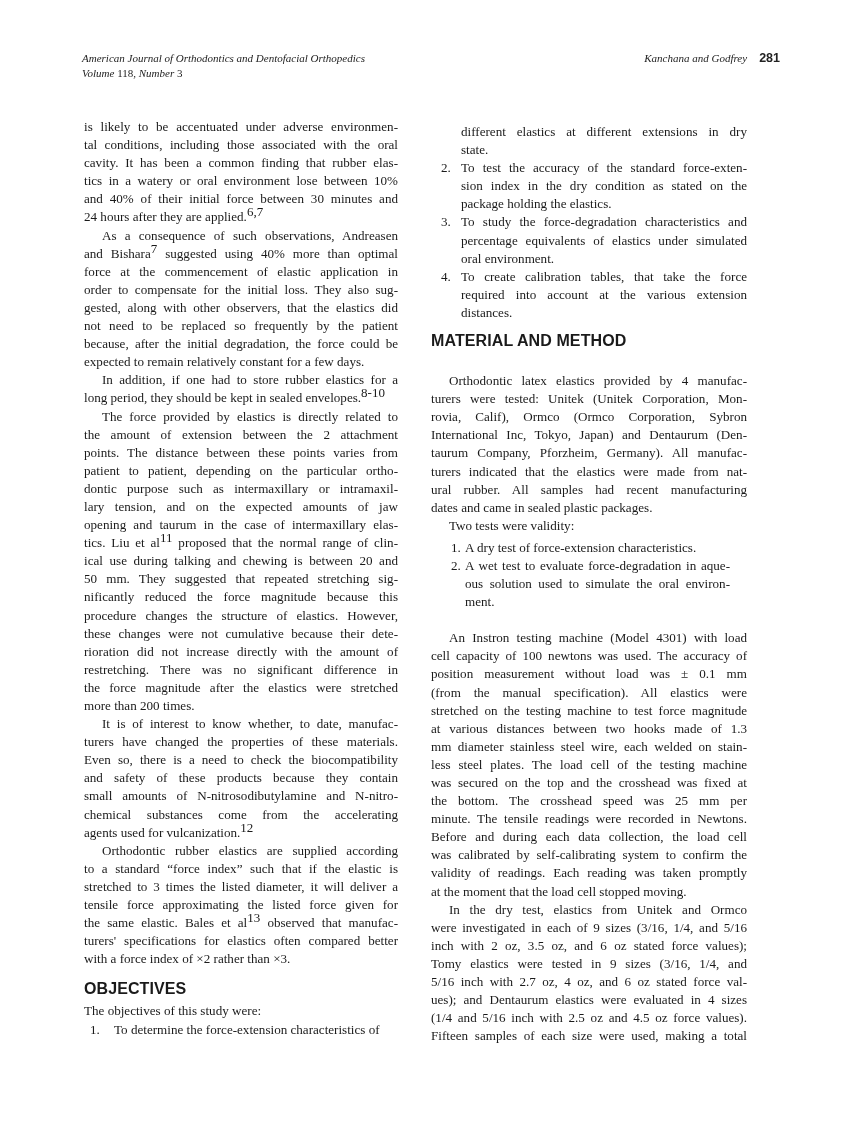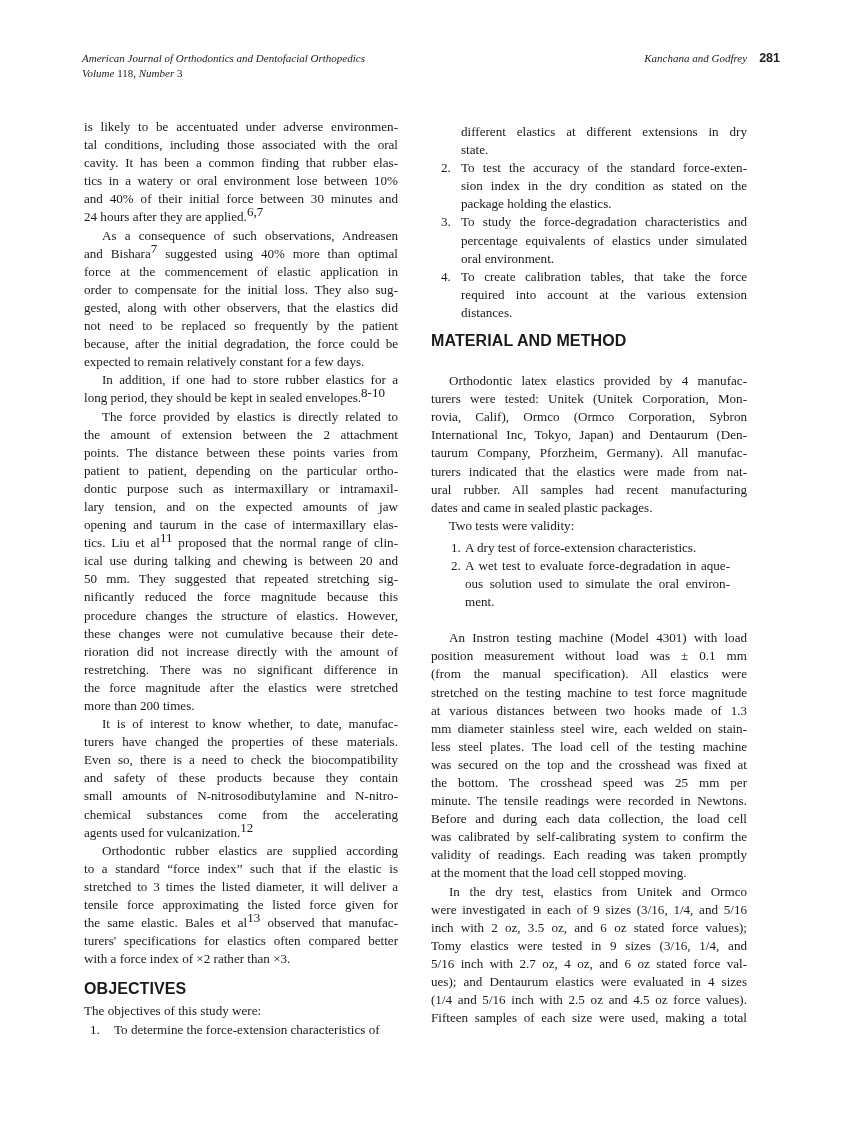--- a/index.html
+++ b/index.html
@@ -147,20 +147,21 @@
     </div>
     <div style="position:relative;padding-left:34px;width:265px">
       <span style="position:absolute;left:20px;top:0">2.</span>
       <span class="ln">A wet test to evaluate force-degradation in aque-</span>
       <span class="ln">ous solution used to simulate the oral environ-</span>
       <span class="ln last">ment.</span>
     </div>
     <span class="gap" style="height:18px"></span>
     <div>
       <span class="ln ind">An Instron testing machine (Model 4301) with load</span>
+      <span class="ln">cell capacity of 100 newtons was used. The accuracy of</span>
       <span class="ln">position measurement without load was ± 0.1 mm</span>
       <span class="ln">(from the manual specification). All elastics were</span>
       <span class="ln">stretched on the testing machine to test force magnitude</span>
       <span class="ln">at various distances between two hooks made of 1.3</span>
       <span class="ln">mm diameter stainless steel wire, each welded on stain-</span>
       <span class="ln">less steel plates. The load cell of the testing machine</span>
       <span class="ln">was secured on the top and the crosshead was fixed at</span>
       <span class="ln">the bottom. The crosshead speed was 25 mm per</span>
       <span class="ln">minute. The tensile readings were recorded in Newtons.</span>
       <span class="ln">Before and during each data collection, the load cell</span>

